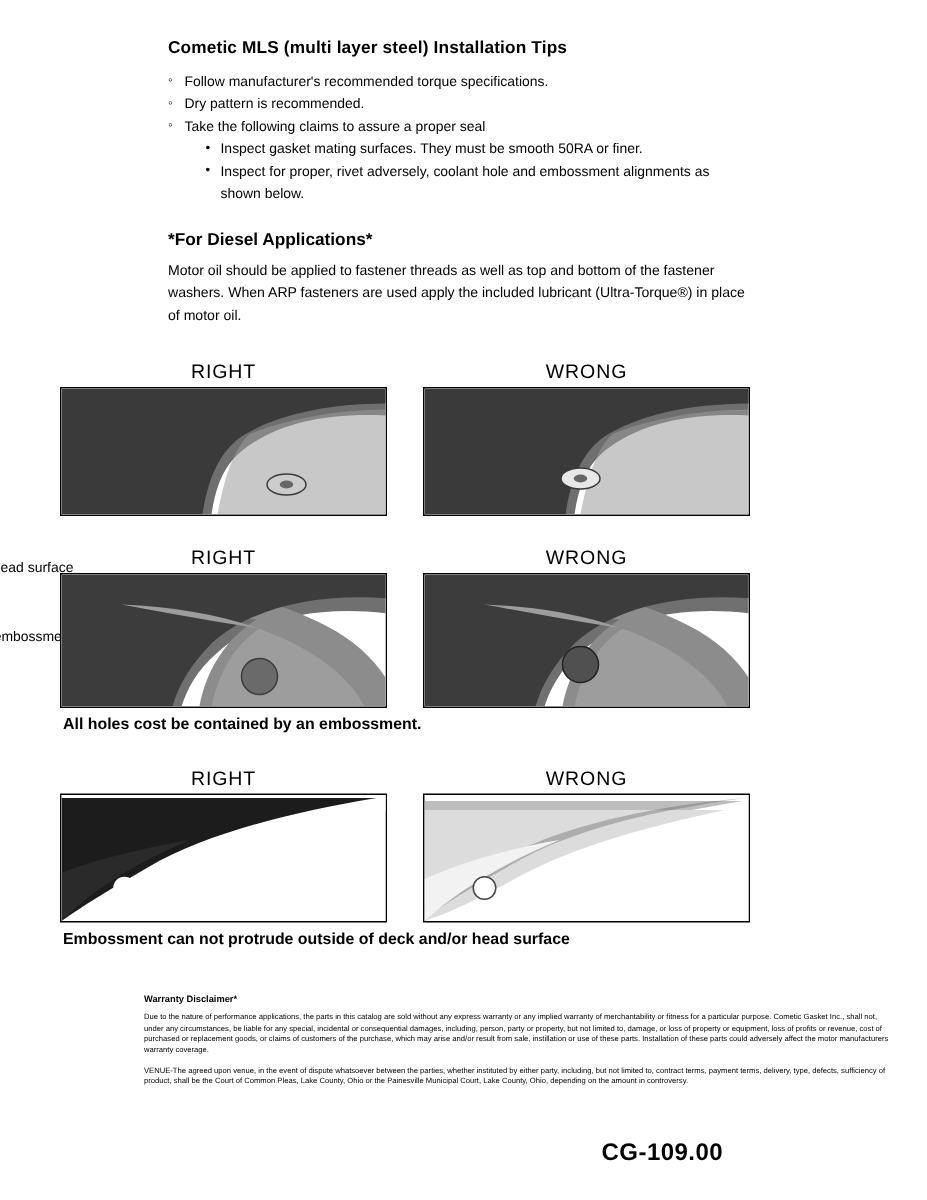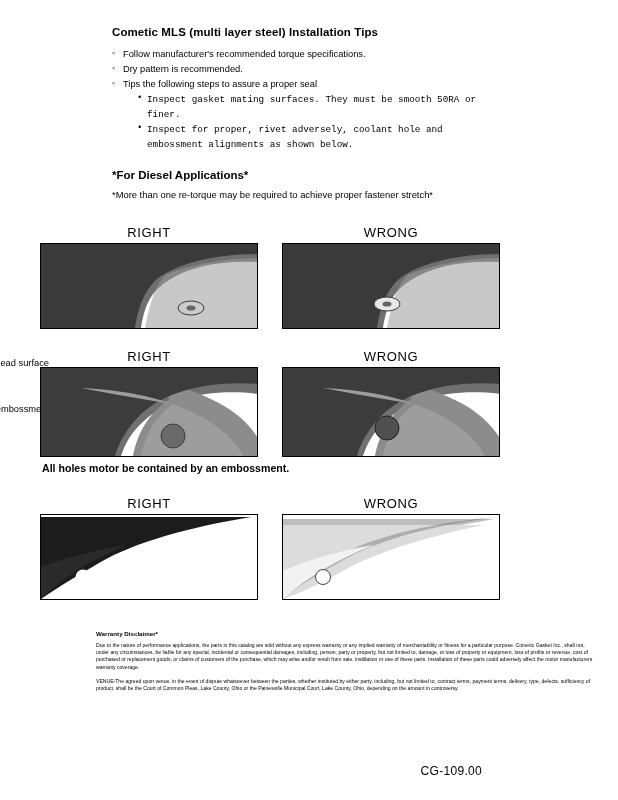--- a/index.html
+++ b/index.html
@@ -48,21 +48,20 @@
   ul.sub {
     list-style: none;
     margin: 0;
     padding: 0 0 0 14px;
     font-size: 9.3px;
     line-height: 1.62;
   }
   ul.sub > li {
     position: relative;
     padding-left: 10px;
-    font-family: Liberation Mono, monospace;
   }
   ul.sub > li::before {
     content: "\2022";
     position: absolute;
     left: 0;
     top: -1px;
     font-size: 9px;
   }
   .sec-head {
     font-size: 11.5px;
@@ -178,47 +177,47 @@
   .warranty p {
     font-size: 5.1px;
     line-height: 1.42;
     margin: 0 0 7px 0;
     text-align: left;
   }
   .docnum {
     position: absolute;
     right: 56px;
     bottom: 22px;
-    font-size: 12px;
-    font-weight: normal;
+    font-size: 16px;
+    font-weight: bold;
     letter-spacing: 0.3px;
   }
 </style>
 </head>
 <body>
 
 <div class="page">
 
   <h1 class="title">Cometic MLS (multi layer steel) Installation Tips</h1>
 
   <ul class="bullets">
     <li><span>Follow manufacturer's recommended torque specifications.</span></li>
     <li><span>Dry pattern is recommended.</span></li>
     <li>
-      <span>Tips the following steps to assure a proper seal</span>
+      <span>Take the following claims to assure a proper seal</span>
       <ul class="sub">
         <li><span>Inspect gasket mating surfaces.  They must be smooth 50RA or finer.</span></li>
         <li><span>Inspect for proper, rivet adversely, coolant hole and embossment alignments as shown below.</span></li>
       </ul>
     </li>
   </ul>
 
   <h2 class="sec-head">*For Diesel Applications*</h2>
 
-  <p class="para last">*More than one re-torque may be required to achieve proper fastener stretch*</p>
+  <p class="para">Motor oil should be applied to fastener threads as well as top and bottom of the fastener washers. When ARP fasteners are used apply the included lubricant (Ultra-Torque®) in place of motor oil.</p>
 
   <div class="figures">
 
     <div class="fig-row">
       <div class="fig-labels">
         <div class="fig-label">RIGHT</div>
         <div class="fig-label right-col">WRONG</div>
       </div>
       <div class="fig-pair">
         <div class="fig-box">
@@ -275,21 +274,21 @@
             <rect x="0" y="0" width="218" height="88" fill="#ffffff"></rect>
             <path d="M0,0 L218,0 L218,26 C170,20 128,30 104,52 C90,64 84,76 80,88 L0,88 Z" fill="#707070"></path>
             <path d="M18,2 C70,2 130,10 176,34 C196,44 210,58 218,72 L218,88 L92,88 C96,66 108,44 130,30 C104,28 60,22 18,18 Z" fill="#8c8c8c"></path>
             <path d="M0,0 L218,0 L218,16 C166,12 124,24 100,46 C86,60 78,74 74,88 L0,88 Z" fill="#3c3c3c"></path>
             <path d="M40,20 C92,22 140,34 172,56 C186,66 196,76 202,88 L100,88 C104,68 114,48 132,36 C106,32 72,26 40,20 Z" fill="#9d9d9d"></path>
             <circle cx="104" cy="60" r="12" fill="#505050"></circle>
             <circle cx="104" cy="60" r="12" fill="none" stroke="#222222" stroke-width="1"></circle>
           </svg>
         </div>
       </div>
-      <div class="fig-caption">All holes motor be contained by an embossment.</div>
+      <div class="fig-caption">All holes cost be contained by an embossment.</div>
     </div>
 
     <div class="row-gap"></div>
 
     <div class="fig-row">
       <div class="fig-labels">
         <div class="fig-label">RIGHT</div>
         <div class="fig-label right-col">WRONG</div>
       </div>
       <div class="fig-pair">
@@ -306,20 +305,21 @@
           <svg width="218" height="84" viewBox="0 0 218 84">
             <rect x="0" y="0" width="218" height="84" fill="#ffffff"></rect>
             <path d="M0,4 L212,4 C150,14 98,28 60,50 C36,64 16,76 0,84 Z" fill="#bdbdbd"></path>
             <path d="M0,10 L200,10 C144,22 96,36 60,56 C38,68 18,78 0,84 Z" fill="#dcdcdc"></path>
             <path d="M0,2 L214,2 C154,10 104,22 66,42 C40,56 18,70 0,82 L0,74 C22,60 46,44 74,32 C112,16 166,6 214,2 Z" fill="#555555" opacity="0.35"></path>
             <path d="M0,84 L0,56 C22,46 54,36 90,30 C56,44 24,62 0,84 Z" fill="#f2f2f2"></path>
             <circle cx="40" cy="62" r="7.5" fill="#ffffff" stroke="#444444" stroke-width="1"></circle>
           </svg>
         </div>
       </div>
+      <div class="fig-caption">Embossment can not protrude outside of deck and/or head surface</div>
     </div>
 
   </div>
 
   <div class="warranty">
     <h4>Warranty Disclaimer*</h4>
     <p>Due to the nature of performance applications, the parts in this catalog are sold without any express warranty or any implied warranty of merchantability or fitness for a particular purpose.  Cometic Gasket Inc., shall not, under any circumstances, be liable for any special, incidental or consequential damages, including, person, party or property, but not limited to, damage, or loss of property or equipment, loss of profits or revenue, cost of purchased or replacement goods, or claims of customers of the purchase, which may arise and/or result from sale, instillation or use of these parts.  Installation of these parts could adversely affect the motor manufacturers warranty coverage.</p>
     <p>VENUE-The agreed upon venue, in the event of dispute whatsoever between the parties, whether instituted by either party, including, but not limited to, contract terms, payment terms, delivery, type, defects, sufficiency of product, shall be the Court of Common Pleas, Lake County, Ohio or the Painesville Municipal Court, Lake County, Ohio, depending on the amount in controversy.</p>
 
   </div>

